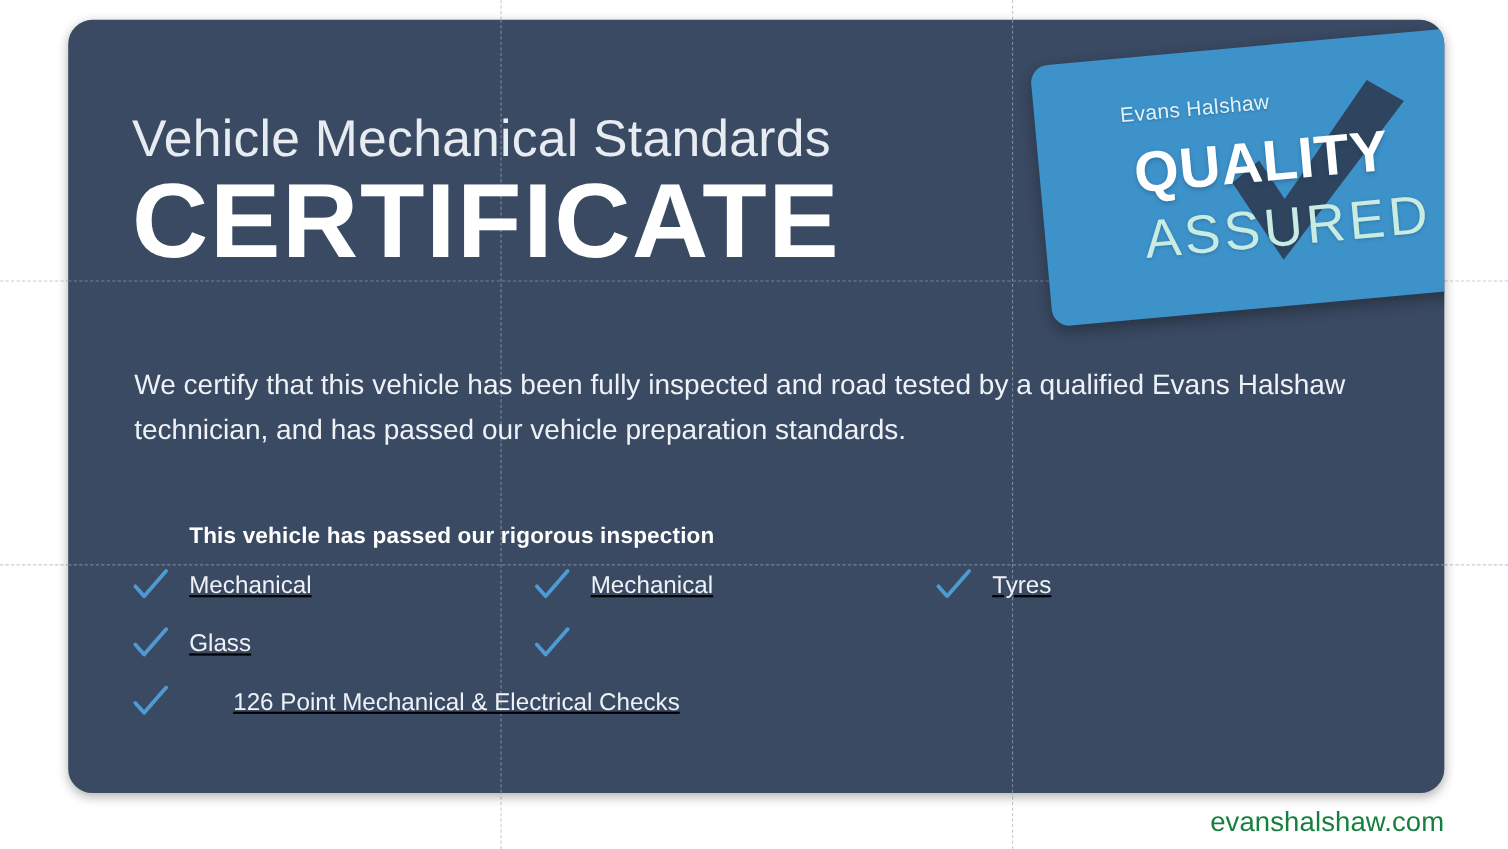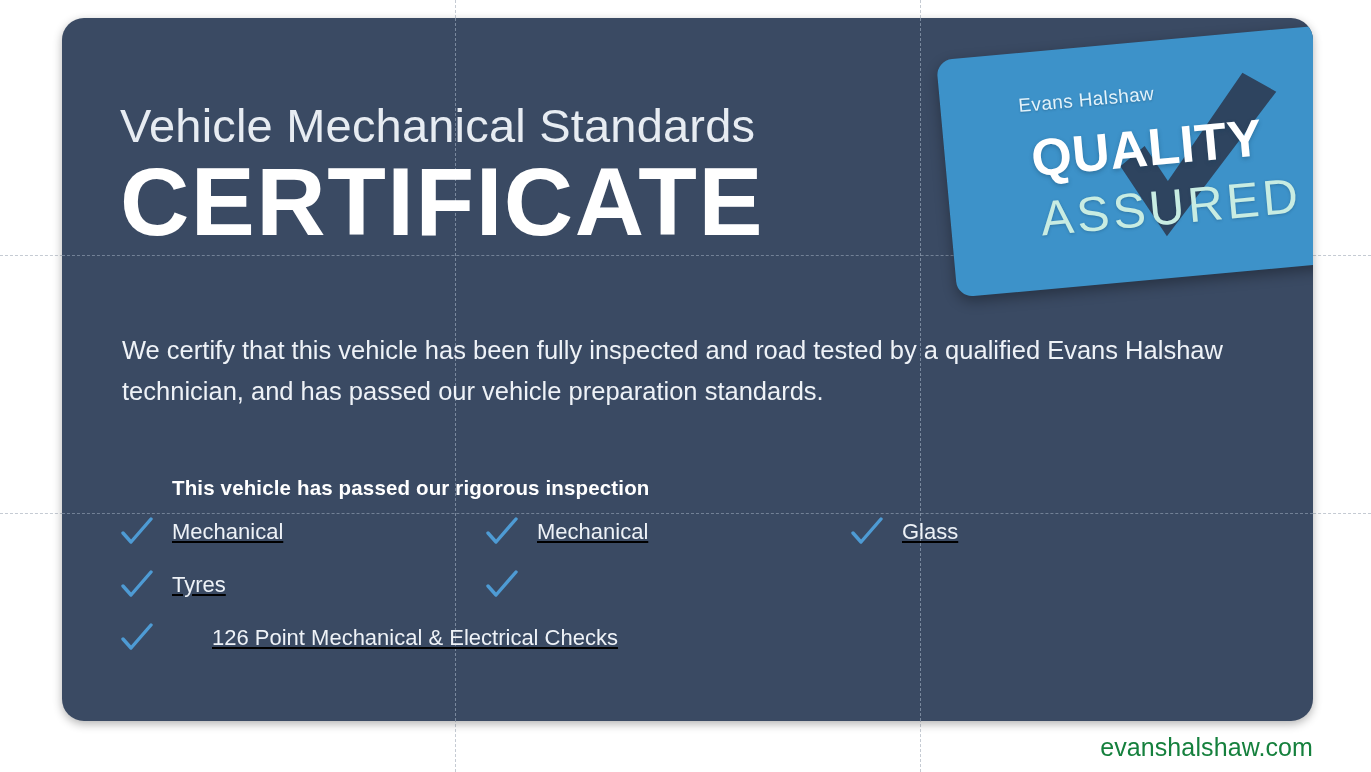--- a/index.html
+++ b/index.html
@@ -246,27 +246,27 @@
         <div class="check-item">
           <svg class="check-icon" viewBox="0 0 34 30">
             <path d="M3 16 L11 25 L31 2" fill="none" stroke="#4e9bd4" stroke-width="3.4" stroke-linecap="round" stroke-linejoin="round"></path>
           </svg>
           <span class="check-label">Mechanical</span>
         </div>
         <div class="check-item">
           <svg class="check-icon" viewBox="0 0 34 30">
             <path d="M3 16 L11 25 L31 2" fill="none" stroke="#4e9bd4" stroke-width="3.4" stroke-linecap="round" stroke-linejoin="round"></path>
           </svg>
+          <span class="check-label">Tyres</span>
+        </div>
+        <div class="check-item">
+          <svg class="check-icon" viewBox="0 0 34 30">
+            <path d="M3 16 L11 25 L31 2" fill="none" stroke="#4e9bd4" stroke-width="3.4" stroke-linecap="round" stroke-linejoin="round"></path>
+          </svg>
           <span class="check-label">Glass</span>
-        </div>
-        <div class="check-item">
-          <svg class="check-icon" viewBox="0 0 34 30">
-            <path d="M3 16 L11 25 L31 2" fill="none" stroke="#4e9bd4" stroke-width="3.4" stroke-linecap="round" stroke-linejoin="round"></path>
-          </svg>
-          <span class="check-label">Tyres</span>
         </div>
         <div class="check-item">
           <svg class="check-icon" viewBox="0 0 34 30">
             <path d="M3 16 L11 25 L31 2" fill="none" stroke="#4e9bd4" stroke-width="3.4" stroke-linecap="round" stroke-linejoin="round"></path>
           </svg>
         </div>
         <div class="check-item wide">
           <svg class="check-icon" viewBox="0 0 34 30">
             <path d="M3 16 L11 25 L31 2" fill="none" stroke="#4e9bd4" stroke-width="3.4" stroke-linecap="round" stroke-linejoin="round"></path>
           </svg>

